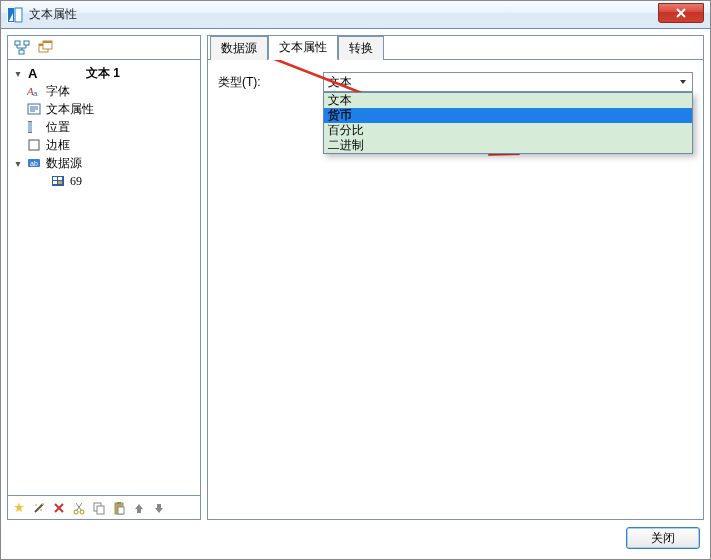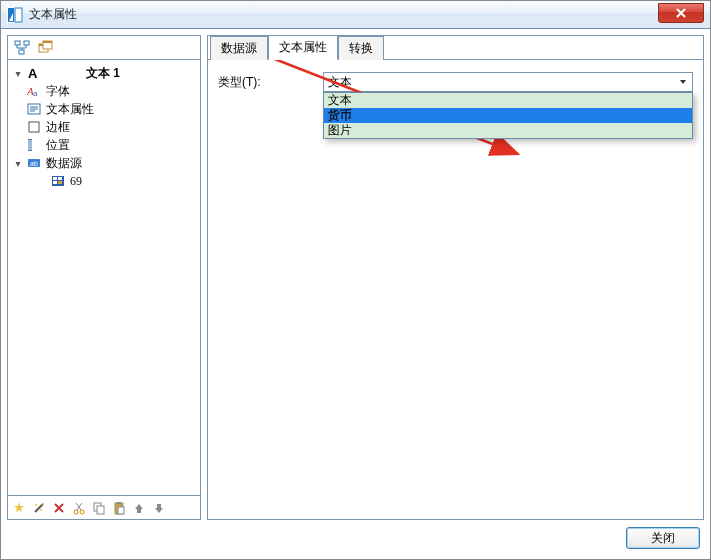--- a/index.html
+++ b/index.html
@@ -280,37 +280,37 @@
               <line x1="3" y1="5" x2="11" y2="5" stroke="#3a6fa8"></line>
               <line x1="3" y1="7" x2="11" y2="7" stroke="#3a6fa8"></line>
               <line x1="3" y1="9" x2="8" y2="9" stroke="#3a6fa8"></line>
             </svg>
         </span>
         <span class="tree-label">文本属性</span>
       </div>
       <div class="tree-row depth1">
         <span class="tree-icon">
           <svg width="14" height="14" viewBox="0 0 14 14">
-              <rect x="2" y="2" width="10" height="10" fill="none" stroke="#555"></rect>
-            </svg>
-        </span>
-        <span class="tree-label">边框</span>
-      </div>
-      <div class="tree-row depth1">
-        <span class="tree-icon">
-          <svg width="14" height="14" viewBox="0 0 14 14">
               <rect x="1" y="1" width="4" height="12" fill="#4a78b0"></rect>
               <line x1="1" y1="3" x2="5" y2="3" stroke="#fff"></line>
               <line x1="1" y1="5" x2="5" y2="5" stroke="#fff"></line>
               <line x1="1" y1="7" x2="5" y2="7" stroke="#fff"></line>
               <line x1="1" y1="9" x2="5" y2="9" stroke="#fff"></line>
               <line x1="1" y1="11" x2="5" y2="11" stroke="#fff"></line>
             </svg>
         </span>
         <span class="tree-label">位置</span>
+      </div>
+      <div class="tree-row depth1">
+        <span class="tree-icon">
+          <svg width="14" height="14" viewBox="0 0 14 14">
+              <rect x="2" y="2" width="10" height="10" fill="none" stroke="#555"></rect>
+            </svg>
+        </span>
+        <span class="tree-label">边框</span>
       </div>
       <div class="tree-row depth1">
         <span class="tree-toggle" style="margin-left:-14px">▾</span>
         <span class="tree-icon">
           <svg width="14" height="14" viewBox="0 0 14 14">
               <rect x="1" y="3" width="12" height="8" rx="1" fill="#3a7fd6"></rect>
               <text x="3" y="10" font-size="7" fill="#fff">ab</text>
             </svg>
         </span>
         <span class="tree-label">数据源</span>
@@ -393,21 +393,22 @@
         <div class="combo">
           <span>文本</span>
           <span class="arrow">
             <svg width="8" height="8" viewBox="0 0 8 8">
                 <path d="M1 2 L4 6 L7 2 Z" fill="#333"></path>
               </svg>
           </span>
           <div class="dropdown-list" id="dropdown">
               <div class="dropdown-item">文本</div>
               <div class="dropdown-item highlight">货币</div>
-              <div class="dropdown-item">图片</div>
+              <div class="dropdown-item">百分比</div>
+              <div class="dropdown-item">二进制</div>
             </div>
         </div>
       </div>
 
       <svg class="red-arrow" style="left:60px; top:-6px;" width="260" height="110" viewBox="0 0 260 110">
         <defs>
           <marker id="ah" markerWidth="12" markerHeight="10" refX="11" refY="5" orient="auto">
             <path d="M0 0 L12 5 L0 10 Z" fill="#e03020"></path>
           </marker>
         </defs>

